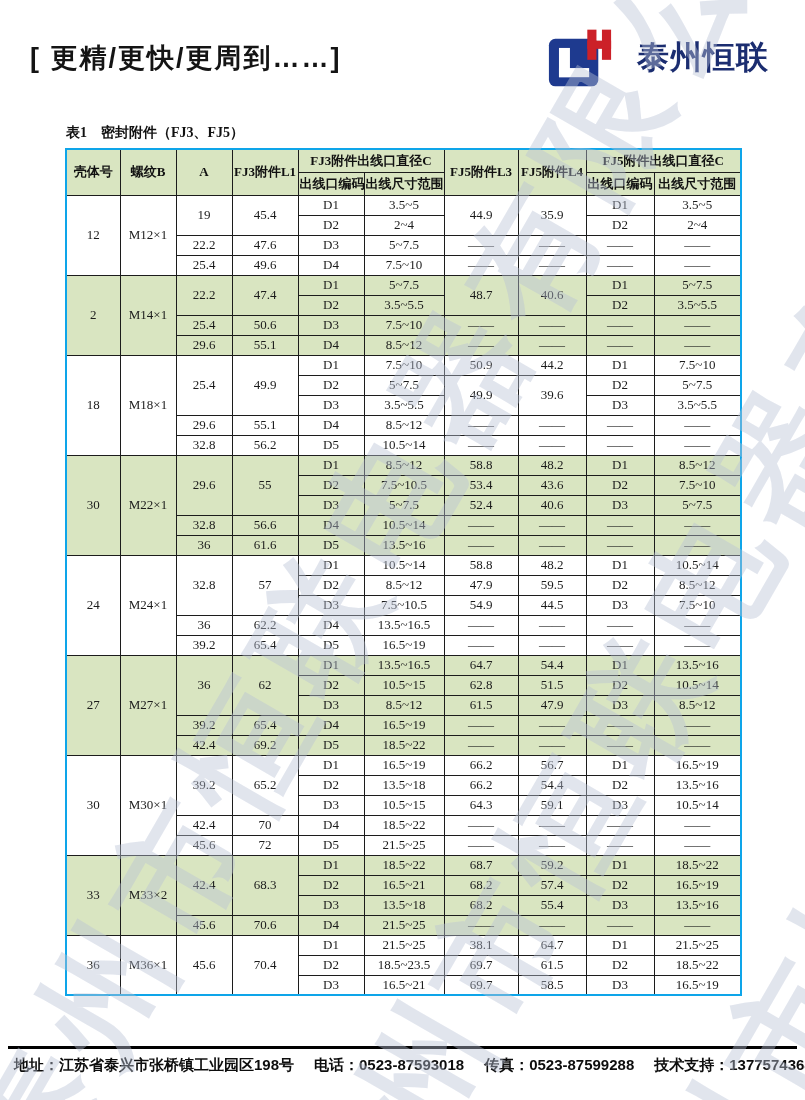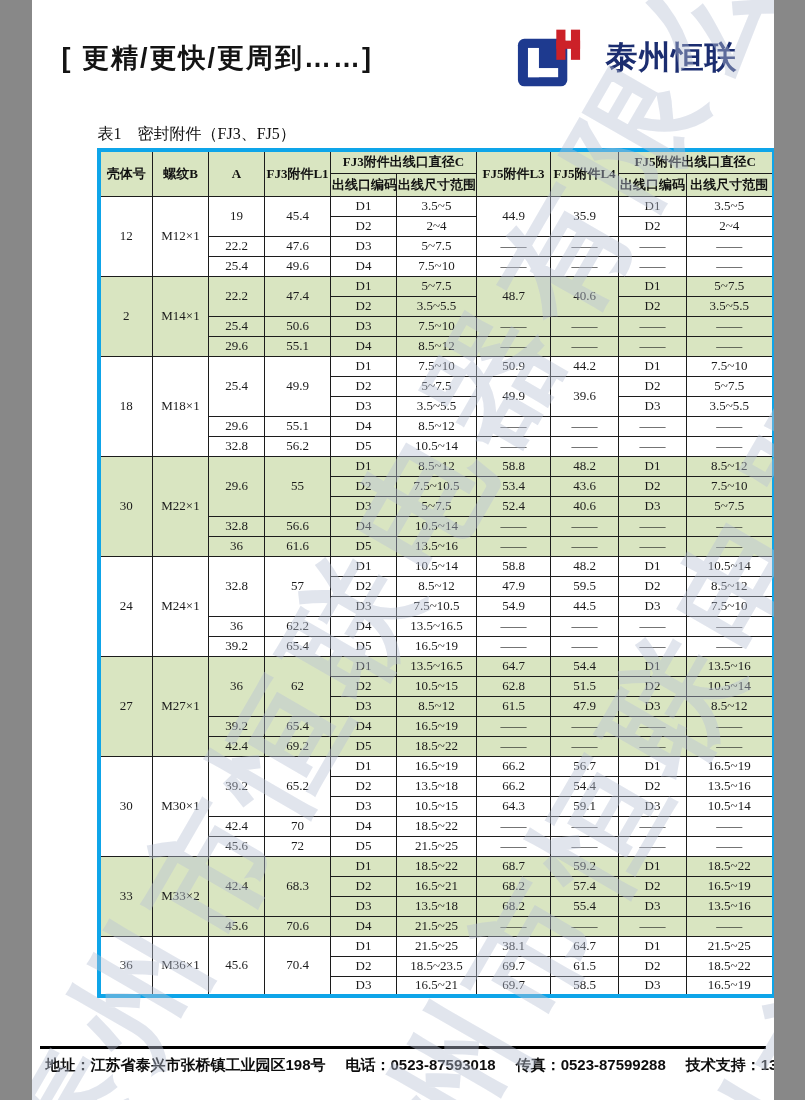--- a/index.html
+++ b/index.html
@@ -1,18 +1,18 @@
 <!DOCTYPE html>
 <html style="--green: #d9e5c1; --logo-blue: #1e3a8f; --logo-red: #cc2128; --brand-navy: #1b2d70; --watermark: #b9c2d6;"><head>
 <meta charset="utf-8">
 <style>
   * { margin:0; padding:0; box-sizing:border-box; }
   html,body { background:#888; }
   .page {
-    position:relative; width:742px; height:1100px; margin:0 auto;
+    position:relative; width:805px; height:1100px; margin:0 auto;
     background:#ffffff; overflow:hidden;
     font-family:"Liberation Serif", serif;
   }
   
   .masthead-heading {
     position:absolute; left:30px; top:40px;
     font-family:"Liberation Sans", sans-serif;
     font-weight:bold; font-size:27px; letter-spacing:2px; color:#141414;
   }
   .brand {
@@ -21,26 +21,26 @@
   }
   .brand svg { display:block; }
   .brand-name {
     font-family:"Liberation Sans", sans-serif;
     font-weight:bold; font-size:32px; color:var(--brand-navy);
     letter-spacing:1px;
   }
   
   .table-title {
     position:absolute; left:66px; top:124px;
-    font-size:16px; font-weight:400; color:#111;text-align:right;
+    font-size:14px; font-weight:700; color:#111;text-align:right;
   }
   table.spec {
     position:absolute; left:65px; top:148px; width:675px;
     border-collapse:collapse; table-layout:fixed;
-    border:4px solid #0ea5e9;
+    border:2px solid #0ea5e9;
   }
   table.spec th, table.spec td {
     border:1px solid #1c1c1c;
     text-align:center; vertical-align:middle;
     overflow:hidden; white-space:nowrap;
   }
   table.spec th {
     background:var(--green);
     font-size:13px; font-weight:bold; color:#111;
     height:23px; padding:0 1px;

